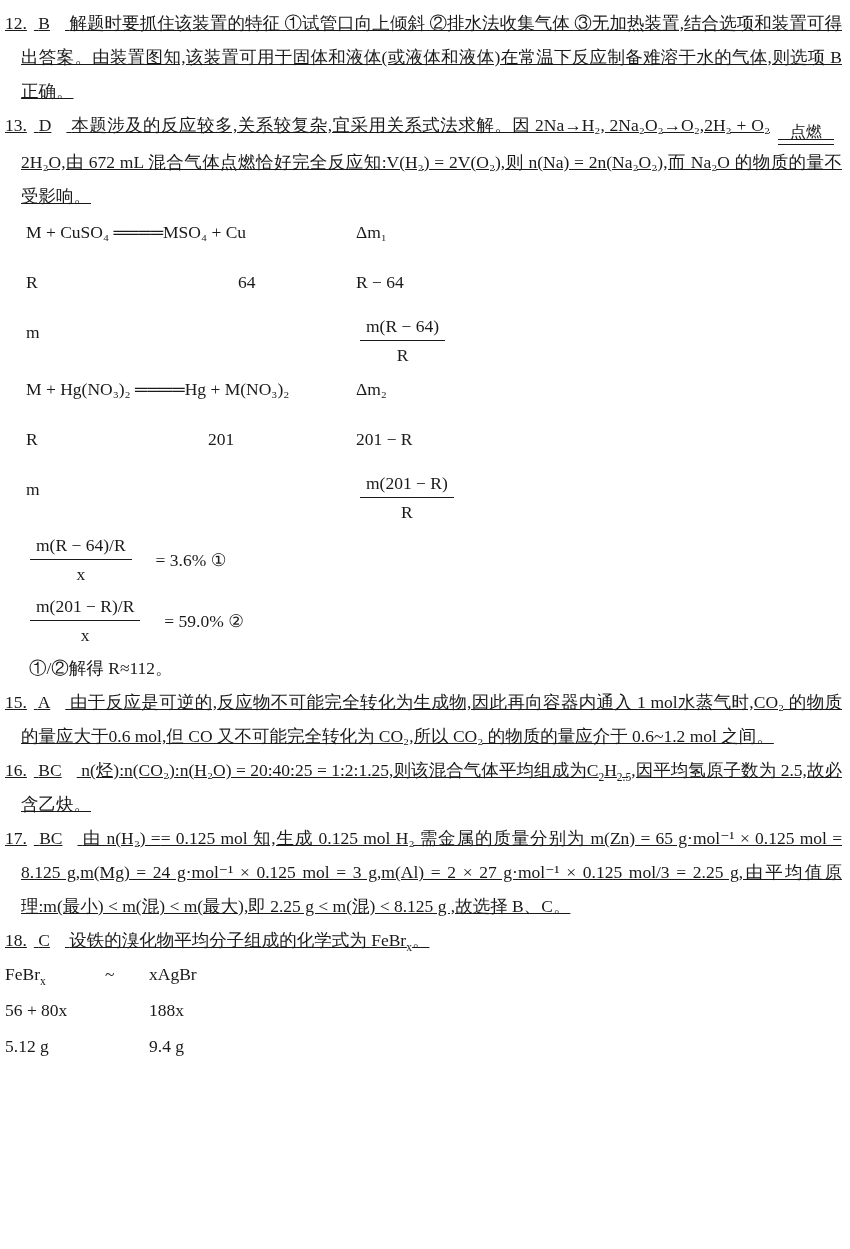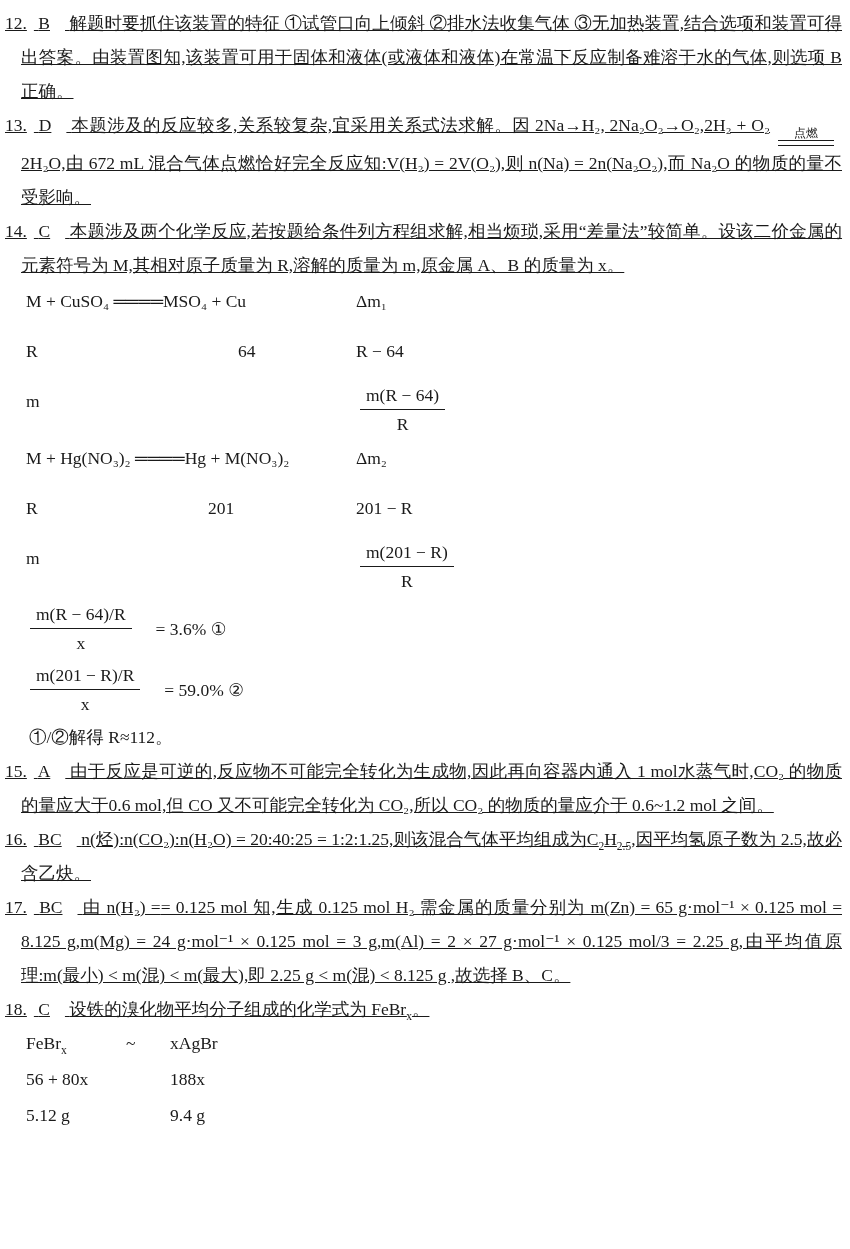--- a/index.html
+++ b/index.html
@@ -11,66 +11,61 @@
     font-size: 17.5px; line-height: 34px;
   }
   .page { padding: 6px 8px 0 5px; }
   .para { margin: 0; padding-left: 16px; text-indent: -16px; text-align: justify; text-decoration: underline; }
   .qnum { margin-right: 7px; }
   .ans  { margin-right: 15px; }
   sub { font-size: 11.5px; line-height: 0; }
 
   
   .ignite { display: inline-block; vertical-align: -6px; margin: 0 8px; text-indent: 0; }
-  .ignite-label { display: block; font-size: 12px; line-height: 14px; text-align: center; }
+  .ignite-label { display: block; font-size: 16px; line-height: 14px; text-align: center; }
   .ignite-line { display: block; width: 56px; height: 6px;
     border-top: 1.6px solid #1a1a1a; border-bottom: 1.6px solid #1a1a1a; }
 
   
   .frac { display: inline-block; vertical-align: middle; text-align: center;
           line-height: 22px; text-indent: 0; margin: 0 4px; }
   .frac .fn { display: block; padding: 0 6px 3px; border-bottom: 1.6px solid #1a1a1a; }
   .frac .fd { display: block; padding-top: 3px; }
 
   
   .eqgrid { display: grid; margin: 2px 0 6px 21px; row-gap: 16px; align-items: start; }
   .eq1 { grid-template-columns: 212px 118px auto; }
   .eq2 { grid-template-columns: 182px 148px auto; }
   .eqgrid .span2 { grid-column: 1 / 3; }
   .eqgrid .cell { min-height: 34px; }
 
   .eqline { margin-left: 21px; display: flex; align-items: center; gap: 20px; padding: 5px 0; }
   .solve { margin-left: 24px; }
 
   
-  .tbl { display: grid; grid-template-columns: 100px 44px auto; margin-left: 21px; row-gap: 2px; }
+  .tbl { display: grid; grid-template-columns: 100px 44px auto; row-gap: 2px; }
   .lastline { margin-left: 8px; text-align: justify; }
 </style>
 </head>
 <body>
 
 <div class="page">
 
   <p class="para">
     <span class="qnum">12.</span>
     <span class="ans">B</span>
     <span>解题时要抓住该装置的特征 ①试管口向上倾斜 ②排水法收集气体 ③无加热装置,结合选项和装置可得出答案。由装置图知,该装置可用于固体和液体(或液体和液体)在常温下反应制备难溶于水的气体,则选项 B 正确。</span>
   </p>
 
   <p class="para">
     <span class="qnum">13.</span>
     <span class="ans">D</span>
     <span>本题涉及的反应较多,关系较复杂,宜采用关系式法求解。因 2Na→H₂, 2Na₂O₂→O₂,2H₂ + O₂</span><span class="ignite"><span class="ignite-label">点燃</span><span class="ignite-line"></span></span><span>2H₂O,由 672 mL 混合气体点燃恰好完全反应知:V(H₂) = 2V(O₂),则 n(Na) = 2n(Na₂O₂),而 Na₂O 的物质的量不受影响。</span>
   </p>
 
-  <p class="para">
-    <span class="qnum">14.</span>
-    <span class="ans">C</span>
-    <span>本题涉及两个化学反应,若按题给条件列方程组求解,相当烦琐,采用“差量法”较简单。设该二价金属的元素符号为 M,其相对原子质量为 R,溶解的质量为 m,原金属 A、B 的质量为 x。</span>
-  </p>
 
   <div class="eqgrid eq1">
     <div class="cell span2">M + CuSO₄ ════MSO₄ + Cu</div>
     <div class="cell">Δm₁</div>
     <div class="cell">R</div>
     <div class="cell">64</div>
     <div class="cell">R − 64</div>
     <div class="cell">m</div>
     <div class="cell"></div>
     <div class="cell">

